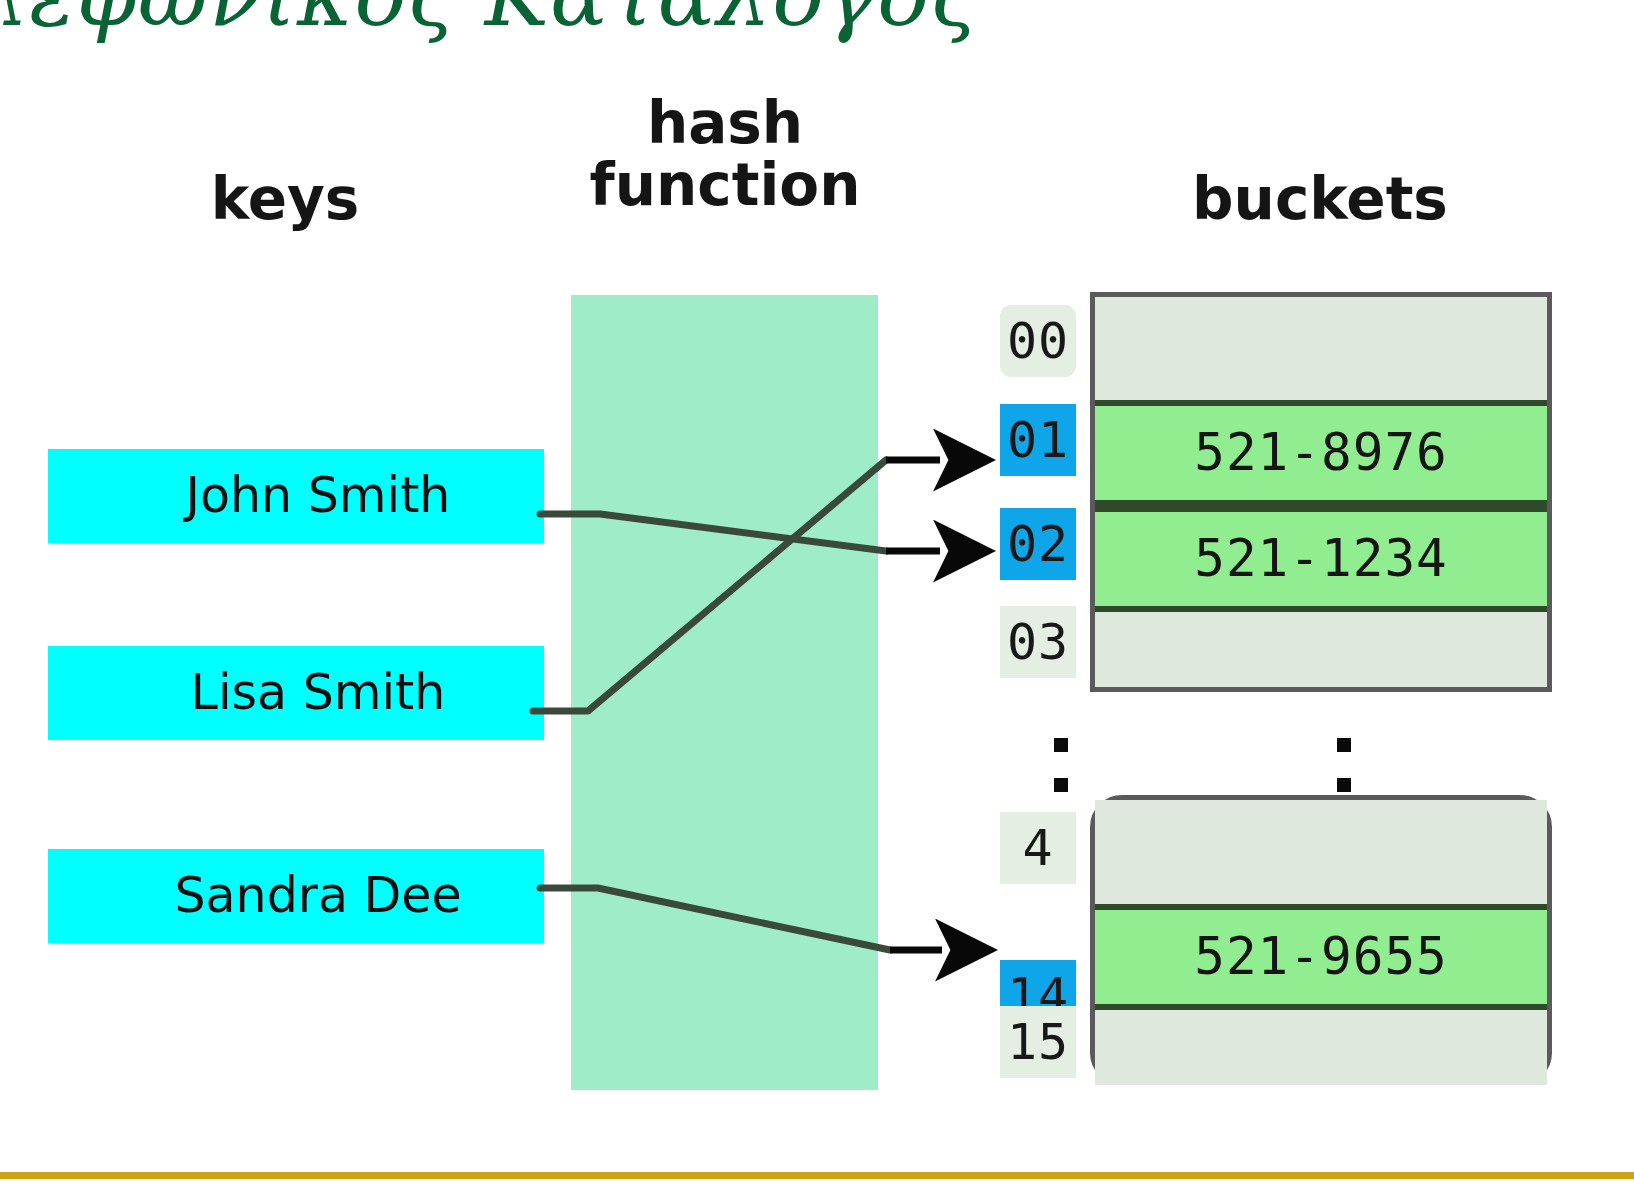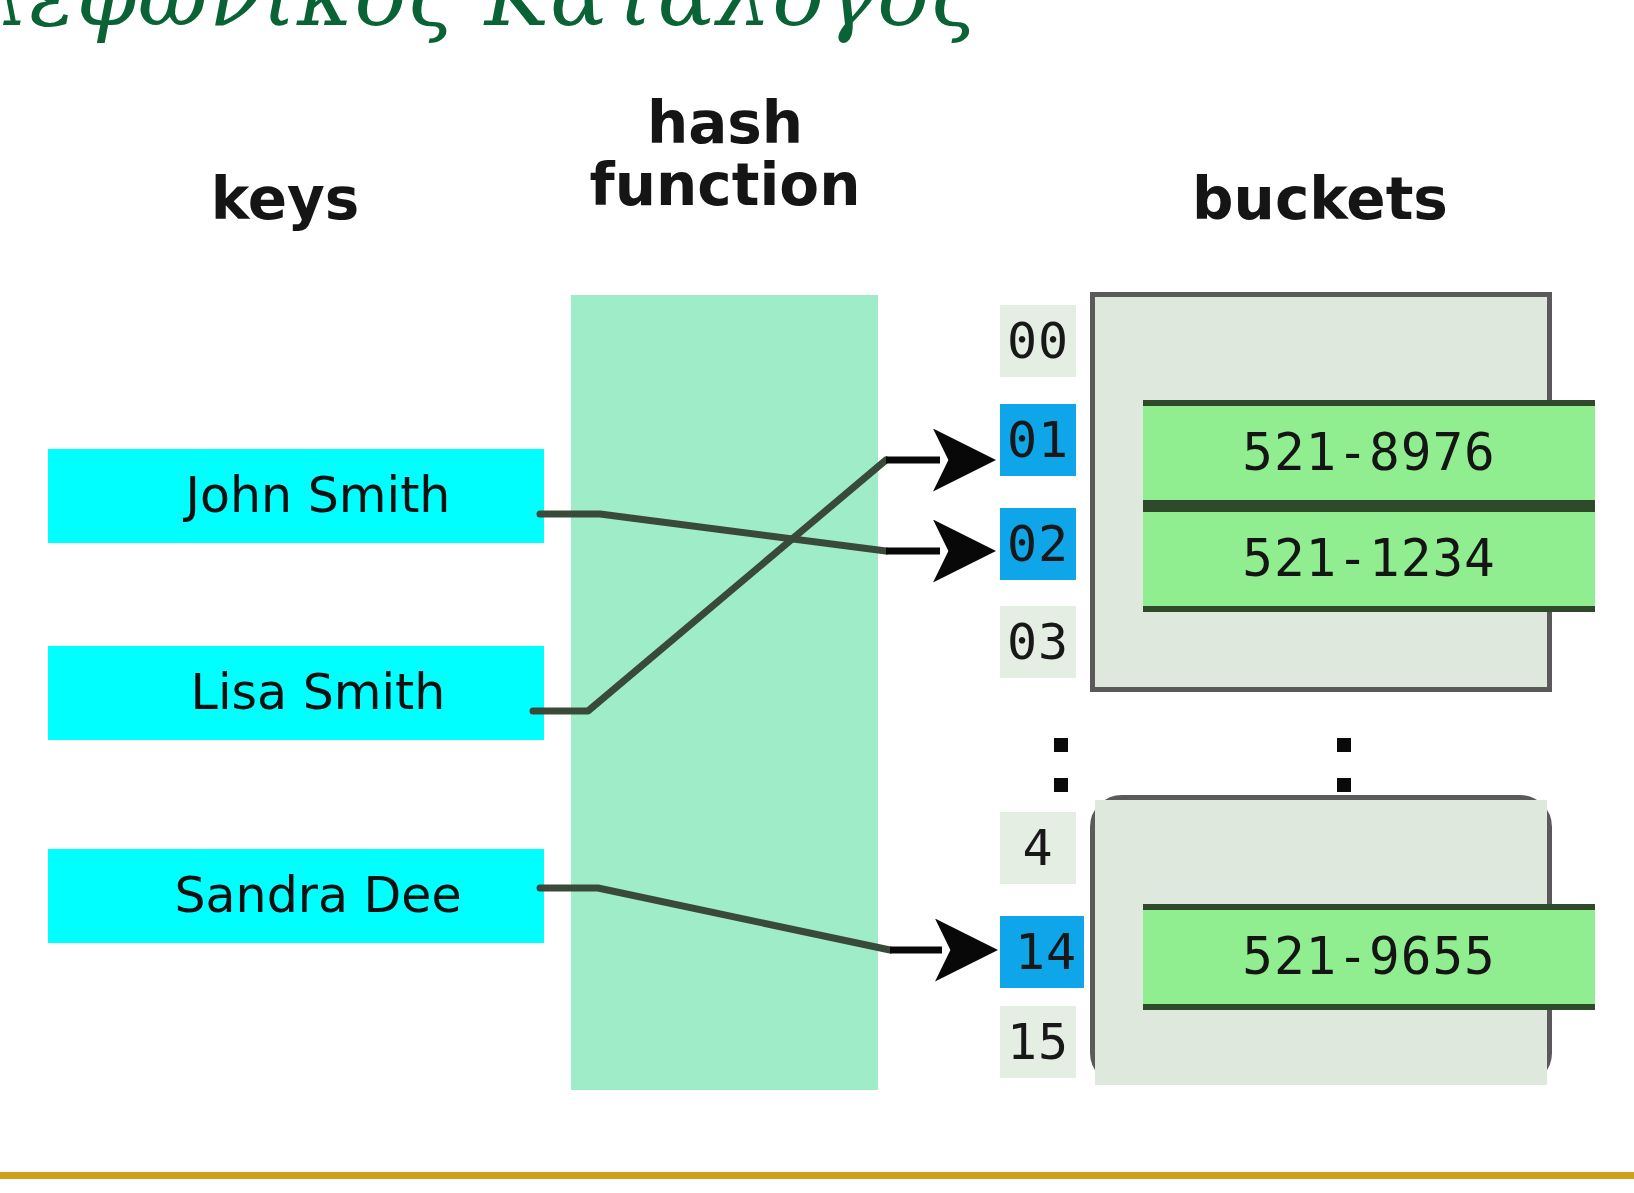--- a/index.html
+++ b/index.html
@@ -131,21 +131,20 @@
     color: #151515;
     letter-spacing: 1px;
   }
   .bucket-empty {
     background: #DFE8DC;
   }
   .bucket-full {
     background: #90EE90;
     border-top: 6px solid #2E4A2A;
     border-bottom: 6px solid #2E4A2A;
-    margin-left: 48px;
   }
 
   
   .v-ellipsis {
     position: absolute;
     width: 14px;
   }
   .v-ellipsis .dot {
     width: 14px;
     height: 14px;
@@ -201,27 +200,27 @@
       <path d="M533,711 L588,711 L886,460" stroke="#3A4A3A" stroke-width="7" fill="none" stroke-linecap="round" stroke-linejoin="round"></path>
       <path d="M886,460 L940,460" stroke="#080808" stroke-width="7" fill="none" marker-end="url(#arrowhead)"></path>
     </g>
 
     <g>
       <path d="M540,888 L598,888 L890,950" stroke="#3A4A3A" stroke-width="7" fill="none" stroke-linecap="round" stroke-linejoin="round"></path>
       <path d="M890,950 L942,950" stroke="#080808" stroke-width="7" fill="none" marker-end="url(#arrowhead)"></path>
     </g>
   </svg>
 
-  <div class="idx-cell idx-plain" style="top:305px;">00</div>
+  <div class="idx-cell idx-plain" style="top:305px;border-radius:11px;">00</div>
   <div class="idx-cell idx-filled" style="top:404px;">01</div>
   <div class="idx-cell idx-filled" style="top:508px;">02</div>
   <div class="idx-cell idx-plain" style="top:606px;">03</div>
 
   <div class="idx-cell idx-plain" style="top:812px;">4</div>
-  <div class="idx-cell idx-filled" style="top:916px;padding-left:8px;">14</div>
+  <div class="idx-cell idx-filled" style="top:960px;">14</div>
   <div class="idx-cell idx-plain" style="top:1006px;">15</div>
 
   <div class="bucket-table" id="bucket-table-top">
     <div class="bucket-row bucket-empty" style="top:0px;height:103px;"></div>
     <div class="bucket-row bucket-full" style="top:103px;height:106px;line-height:94px;">521-8976</div>
     <div class="bucket-row bucket-full" style="top:209px;height:106px;line-height:94px;">521-1234</div>
     <div class="bucket-row bucket-empty" style="top:315px;height:75px;"></div>
   </div>
 
   <div class="bucket-table" id="bucket-table-bottom">

